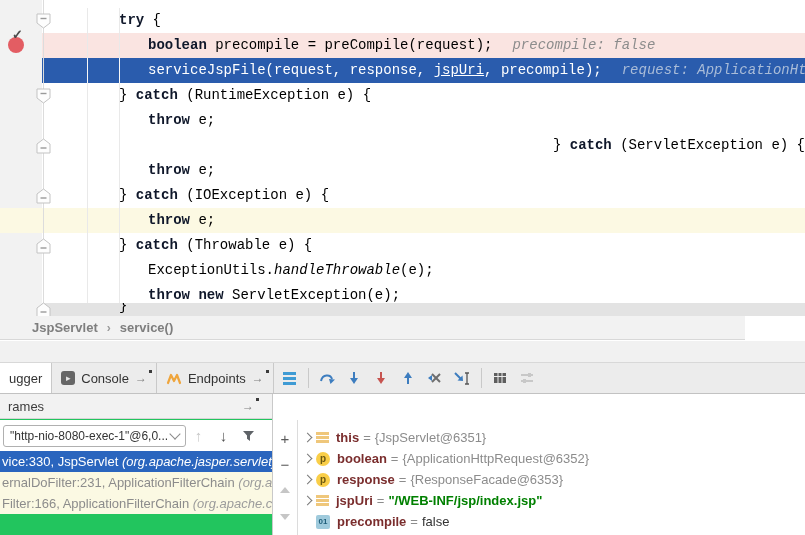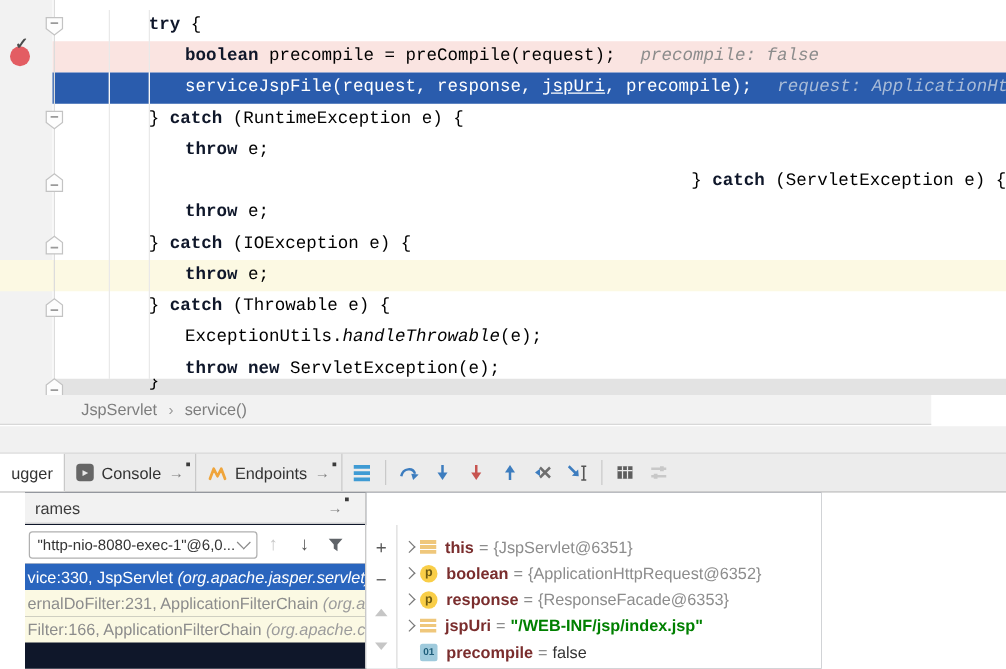--- a/index.html
+++ b/index.html
@@ -24,39 +24,39 @@
   .exec-line .seg-p,.exec-line .seg-u{color:#fff;}
   .hint{font-style:italic;color:#8C8C8C;margin-left:20px;}
   .exec-line .hint{color:#A9BCD8;}
   .bp-icon{position:absolute;left:8px;top:37px;width:16px;height:16px;border-radius:50%;background:#E35D63;z-index:5;}
   .bp-check{position:absolute;left:12px;top:27px;font-size:13px;font-weight:bold;color:#4C4C4C;z-index:6;}
   .fold-marker{position:absolute;left:36px;z-index:5;}
   .bottom-band{position:absolute;left:42px;right:0;top:303px;height:13px;background:#E3E3E3;z-index:4;overflow:hidden;}
   .bottom-band .brace{position:absolute;left:77px;top:-5px;font-family:"Liberation Mono",monospace;font-size:14px;color:#000;}
   
   #breadcrumbs{position:absolute;left:0;top:316px;width:745px;height:24px;background:#F2F2F2;
-    border-bottom:1px solid #D8D8D8;display:flex;align-items:center;padding-left:65px;box-sizing:border-box;
-    font-size:13px;color:#7E7E7E;}
+    border-bottom:1px solid #D8D8D8;display:flex;align-items:center;padding-left:32px;box-sizing:border-box;
+    font-size:13px;color:#7E7E7E;font-weight:bold;}
   .bc-sep{margin:0 9px;color:#9A9A9A;font-size:12px;}
   #gap{position:absolute;left:0;top:341px;width:805px;height:21px;background:#F1F1F1;}
   
   #tabbar{position:absolute;left:0;top:362px;width:805px;height:32px;background:#ECECEC;box-sizing:border-box;
     border-top:1px solid #D8D8D8;border-bottom:1px solid #C2C2C2;display:flex;align-items:stretch;}
   .tab{display:flex;align-items:center;gap:6px;padding:0 9px;font-size:13px;color:#333;border-right:1px solid #C9C9C9;}
   .tab.selected{background:#fff;}
   .console-ic{width:14px;height:14px;border-radius:3px;background:#666;color:#E9E9E9;font-size:9px;
     display:flex;align-items:center;justify-content:center;}
   .jump{position:relative;color:#7E7E7E;font-size:12px;line-height:12px;}
   .jump::after{content:"";position:absolute;top:-2px;right:-5px;width:3px;height:3px;background:#3B3B3B;}
   .tbtn{width:27px;display:flex;align-items:center;justify-content:center;}
   .tsep{width:1px;height:20px;background:#C9C9C9;margin:auto 5px;}
   .menu-ic{display:flex;flex-direction:column;gap:2px;}
   .menu-ic i{display:block;width:13px;height:3px;background:#3F9BD4;}
   
-  #panels{position:absolute;left:0;top:394px;width:637px;height:141px;background:#0f172a;margin-left:20px;}
+  #panels{position:absolute;left:0;top:394px;width:637px;height:141px;background:#22c55e;}
   .panel-header{height:25px;background:#F2F2F2;border-bottom:1px solid #D6D6D6;display:flex;align-items:center;
     font-size:13px;color:#3C3C3C;padding:0 8px;box-sizing:border-box;}
   #frames-panel{position:absolute;left:0;top:0;width:272px;height:141px;overflow:hidden;}
   #frames-toolbar{position:absolute;left:0;top:26px;width:272px;height:31px;background:#fff;display:flex;align-items:center;}
   .dropdown{margin-left:3px;width:183px;height:22px;box-sizing:border-box;border:1px solid #B0B0B0;border-radius:3px;
     background:#fff;display:flex;align-items:center;justify-content:space-between;font-size:12px;color:#333;padding:0 6px;}
   .ddchev{width:7px;height:7px;border-right:1.5px solid #8A8A8A;border-bottom:1.5px solid #8A8A8A;
     transform:rotate(45deg);margin-bottom:3px;}
   .fbtn{width:25px;display:flex;align-items:center;justify-content:center;font-size:15px;}
   .dis{color:#C8C8C8;}

